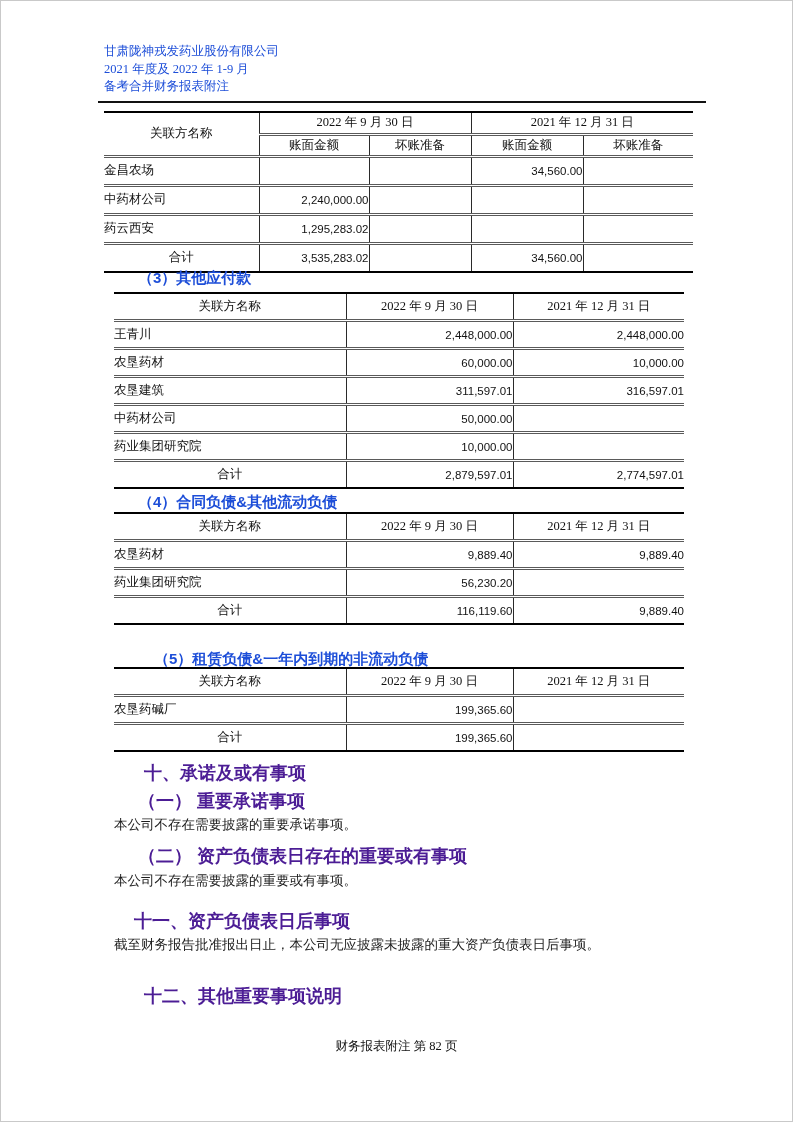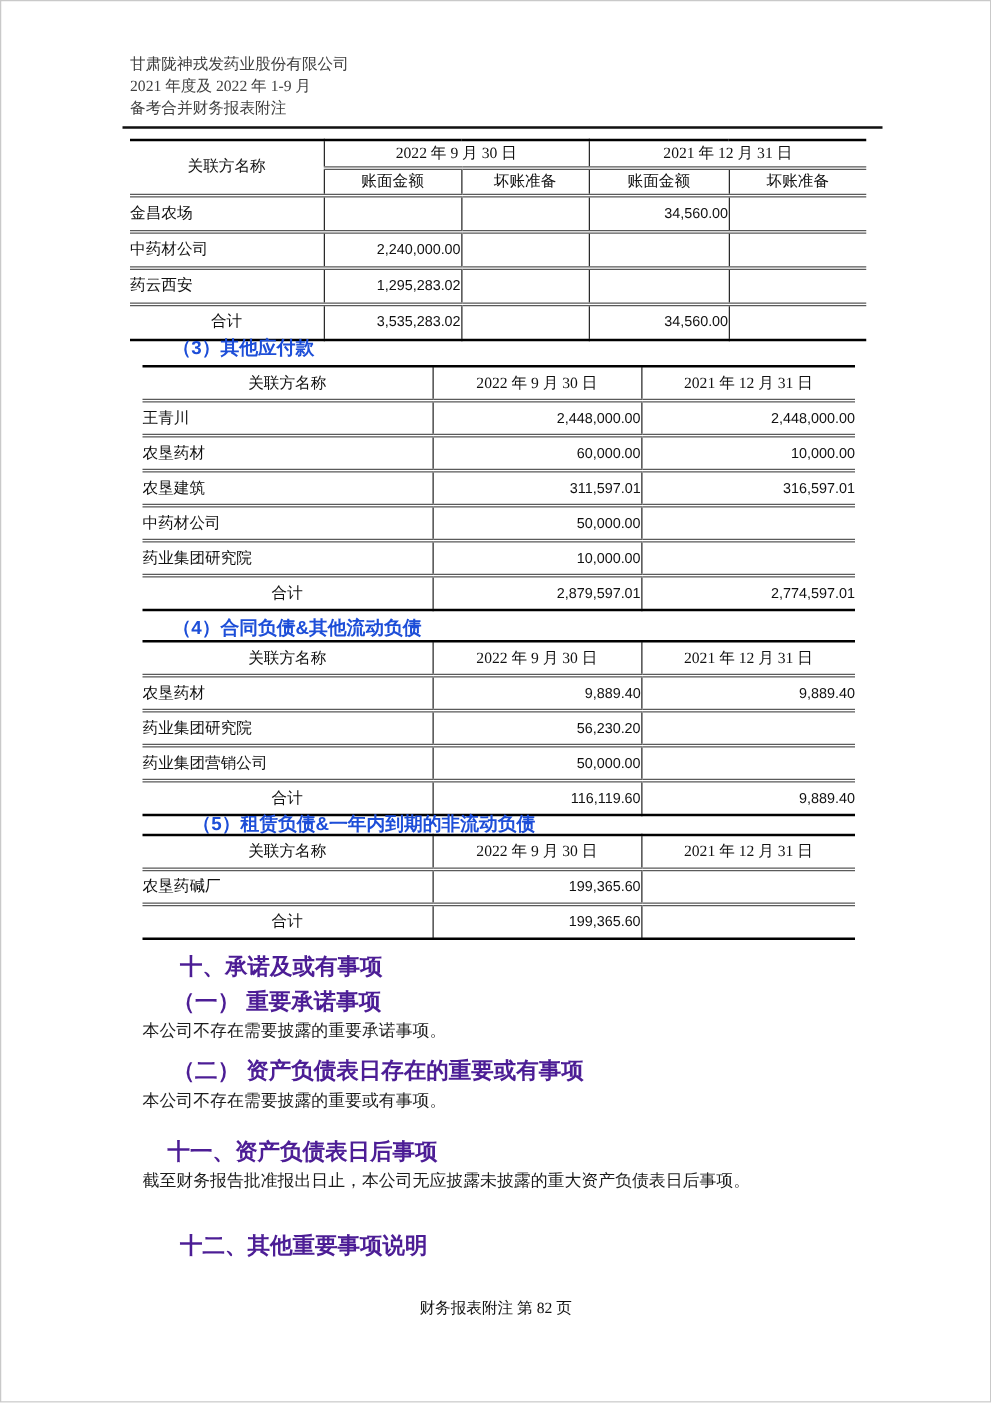--- a/index.html
+++ b/index.html
@@ -2,21 +2,21 @@
 <html><head>
 <meta charset="utf-8">
 <style>
   html,body { margin:0; padding:0; background:#e8e8e8; }
   .page {
     position:relative; width:793px; height:1122px; margin:0 auto;
     background:#ffffff; border:1px solid #c9c9c9; box-sizing:border-box;
     font-family:"Liberation Serif","DejaVu Serif",serif; color:#111;
     overflow:hidden;
   }
-  .doc-header { position:absolute; left:103px; top:42px; font-size:12.5px; line-height:17.5px; color:#404040; }
+  .doc-header { position:absolute; left:103px; top:42px; font-size:12.5px; line-height:17.5px; color:#1d4ed8; }
   .header-rule { position:absolute; left:97px; top:100px; width:608px; border-top:2px solid #111; }
 
   table.fin {
     position:absolute; border-collapse:collapse; table-layout:fixed;
     border-top:2.2px solid #000; border-bottom:2.2px solid #000;
   }
   .fin th, .fin td { padding:0; font-weight:normal; overflow:hidden; white-space:nowrap; }
   .fin th { font-size:12.5px; text-align:center; color:#111; }
   .fin th + th, .fin td + td { border-left:1px solid #2a2a2a; }
   .fin th.name-h { border-right:1px solid #2a2a2a; }
@@ -172,25 +172,20 @@
     </thead>
     <tbody>
       <tr>
         <td class="name">农垦药材</td>
         <td class="num">9,889.40</td>
         <td class="num">9,889.40</td>
       </tr>
       <tr>
         <td class="name">药业集团研究院</td>
         <td class="num">56,230.20</td>
-        <td class="num"></td>
-      </tr>
-      <tr>
-        <td class="name">药业集团营销公司</td>
-        <td class="num">50,000.00</td>
         <td class="num"></td>
       </tr>
       <tr>
         <td class="total-name">合计</td>
         <td class="num">116,119.60</td>
         <td class="num">9,889.40</td>
       </tr>
     </tbody>
   </table>
 

